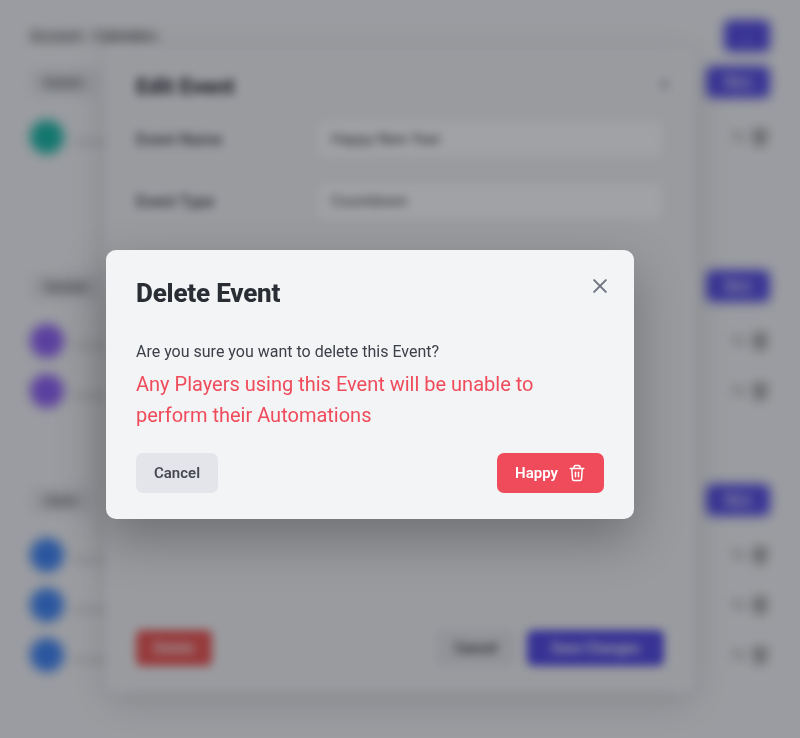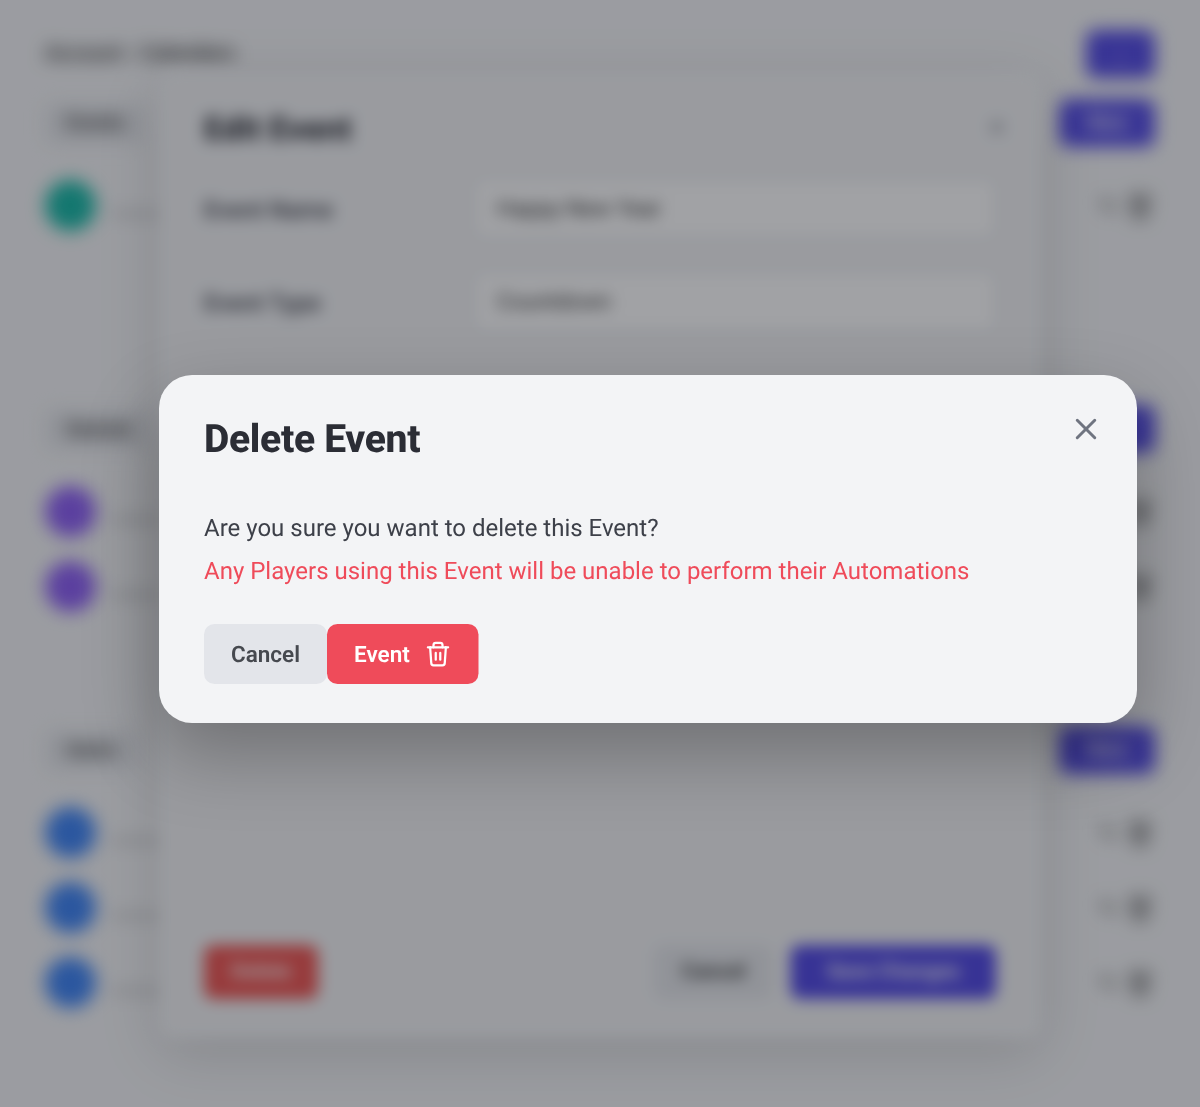--- a/index.html
+++ b/index.html
@@ -48,34 +48,34 @@
   
   .overlay {
     position: absolute; inset: 0;
     background: rgba(20, 22, 30, 0.40);
   }
 
   
   .modal-front {
     position: absolute;
     left: 106px; top: 250px;
-    width: 652px;
+    width: 528px;
     background: #f3f4f6;
-    border-radius: 22px;
+    border-radius: 10px;
     padding: 28px 30px 26px 30px;
     box-shadow: 0 20px 50px rgba(0,0,0,0.28);
   }
   .mf-title { font-size: 26px; font-weight: 800; color: #2b2d35; letter-spacing: -0.2px; }
   .mf-close { position: absolute; top: 26px; right: 24px; color: #6f7480; cursor: pointer; }
   .mf-close svg { width: 20px; height: 20px; display:block; }
   .mf-body { margin-top: 32px; font-size: 16px; color: #3d4049; line-height: 1.55; }
   .mf-list { margin: 10px 0 8px 24px; }
   .mf-list li { font-size: 16px; color: #3d4049; }
-  .mf-warn { color: #ef4b5a; font-size: 16px; margin-top: 4px; }
-  .mf-actions { display: flex; justify-content: flex-start; margin-top: 22px; }
+  .mf-warn { color: #ef4b5a; font-size: 20px; margin-top: 4px; }
+  .mf-actions { display: flex; justify-content: space-between; gap: 14px; margin-top: 22px; }
   .btn { border: none; border-radius: 7px; font-size: 15px; font-weight: 600; padding: 11px 18px; cursor: pointer; display: inline-flex; align-items: center; gap: 10px; font-family: inherit; }
   .btn-cancel { background: #e3e5ea; color: #46494f; }
   .btn-delete { background: #ef4b5a; color: #fff; }
   .btn-delete svg { width: 18px; height: 18px; }
 </style>
 </head>
 <body>
 
 <div class="bg-layer">
   <div class="bg-row">
@@ -168,21 +168,21 @@
   </div>
   <div class="mf-body">
     <div>Are you sure you want to delete this Event?</div>
     <div class="mf-warn">Any Players using this Event will be unable to perform their Automations</div>
   </div>
   <div class="mf-actions">
     <button class="btn btn-cancel">
       <span>Cancel</span>
     </button>
     <button class="btn btn-delete">
-      <span>Event</span>
+      <span>Happy</span>
       <svg viewBox="0 0 24 24" fill="none" stroke="currentColor" stroke-width="2" stroke-linecap="round" stroke-linejoin="round">
         <polyline points="3 6 5 6 21 6"></polyline>
         <path d="M19 6l-1 14a2 2 0 0 1-2 2H8a2 2 0 0 1-2-2L5 6"></path>
         <path d="M10 11v6"></path>
           <path d="M14 11v6"></path>
         <path d="M8 6V4a2 2 0 0 1 2-2h4a2 2 0 0 1 2 2v2"></path>
       </svg>
     </button>
   </div>
 </div>

